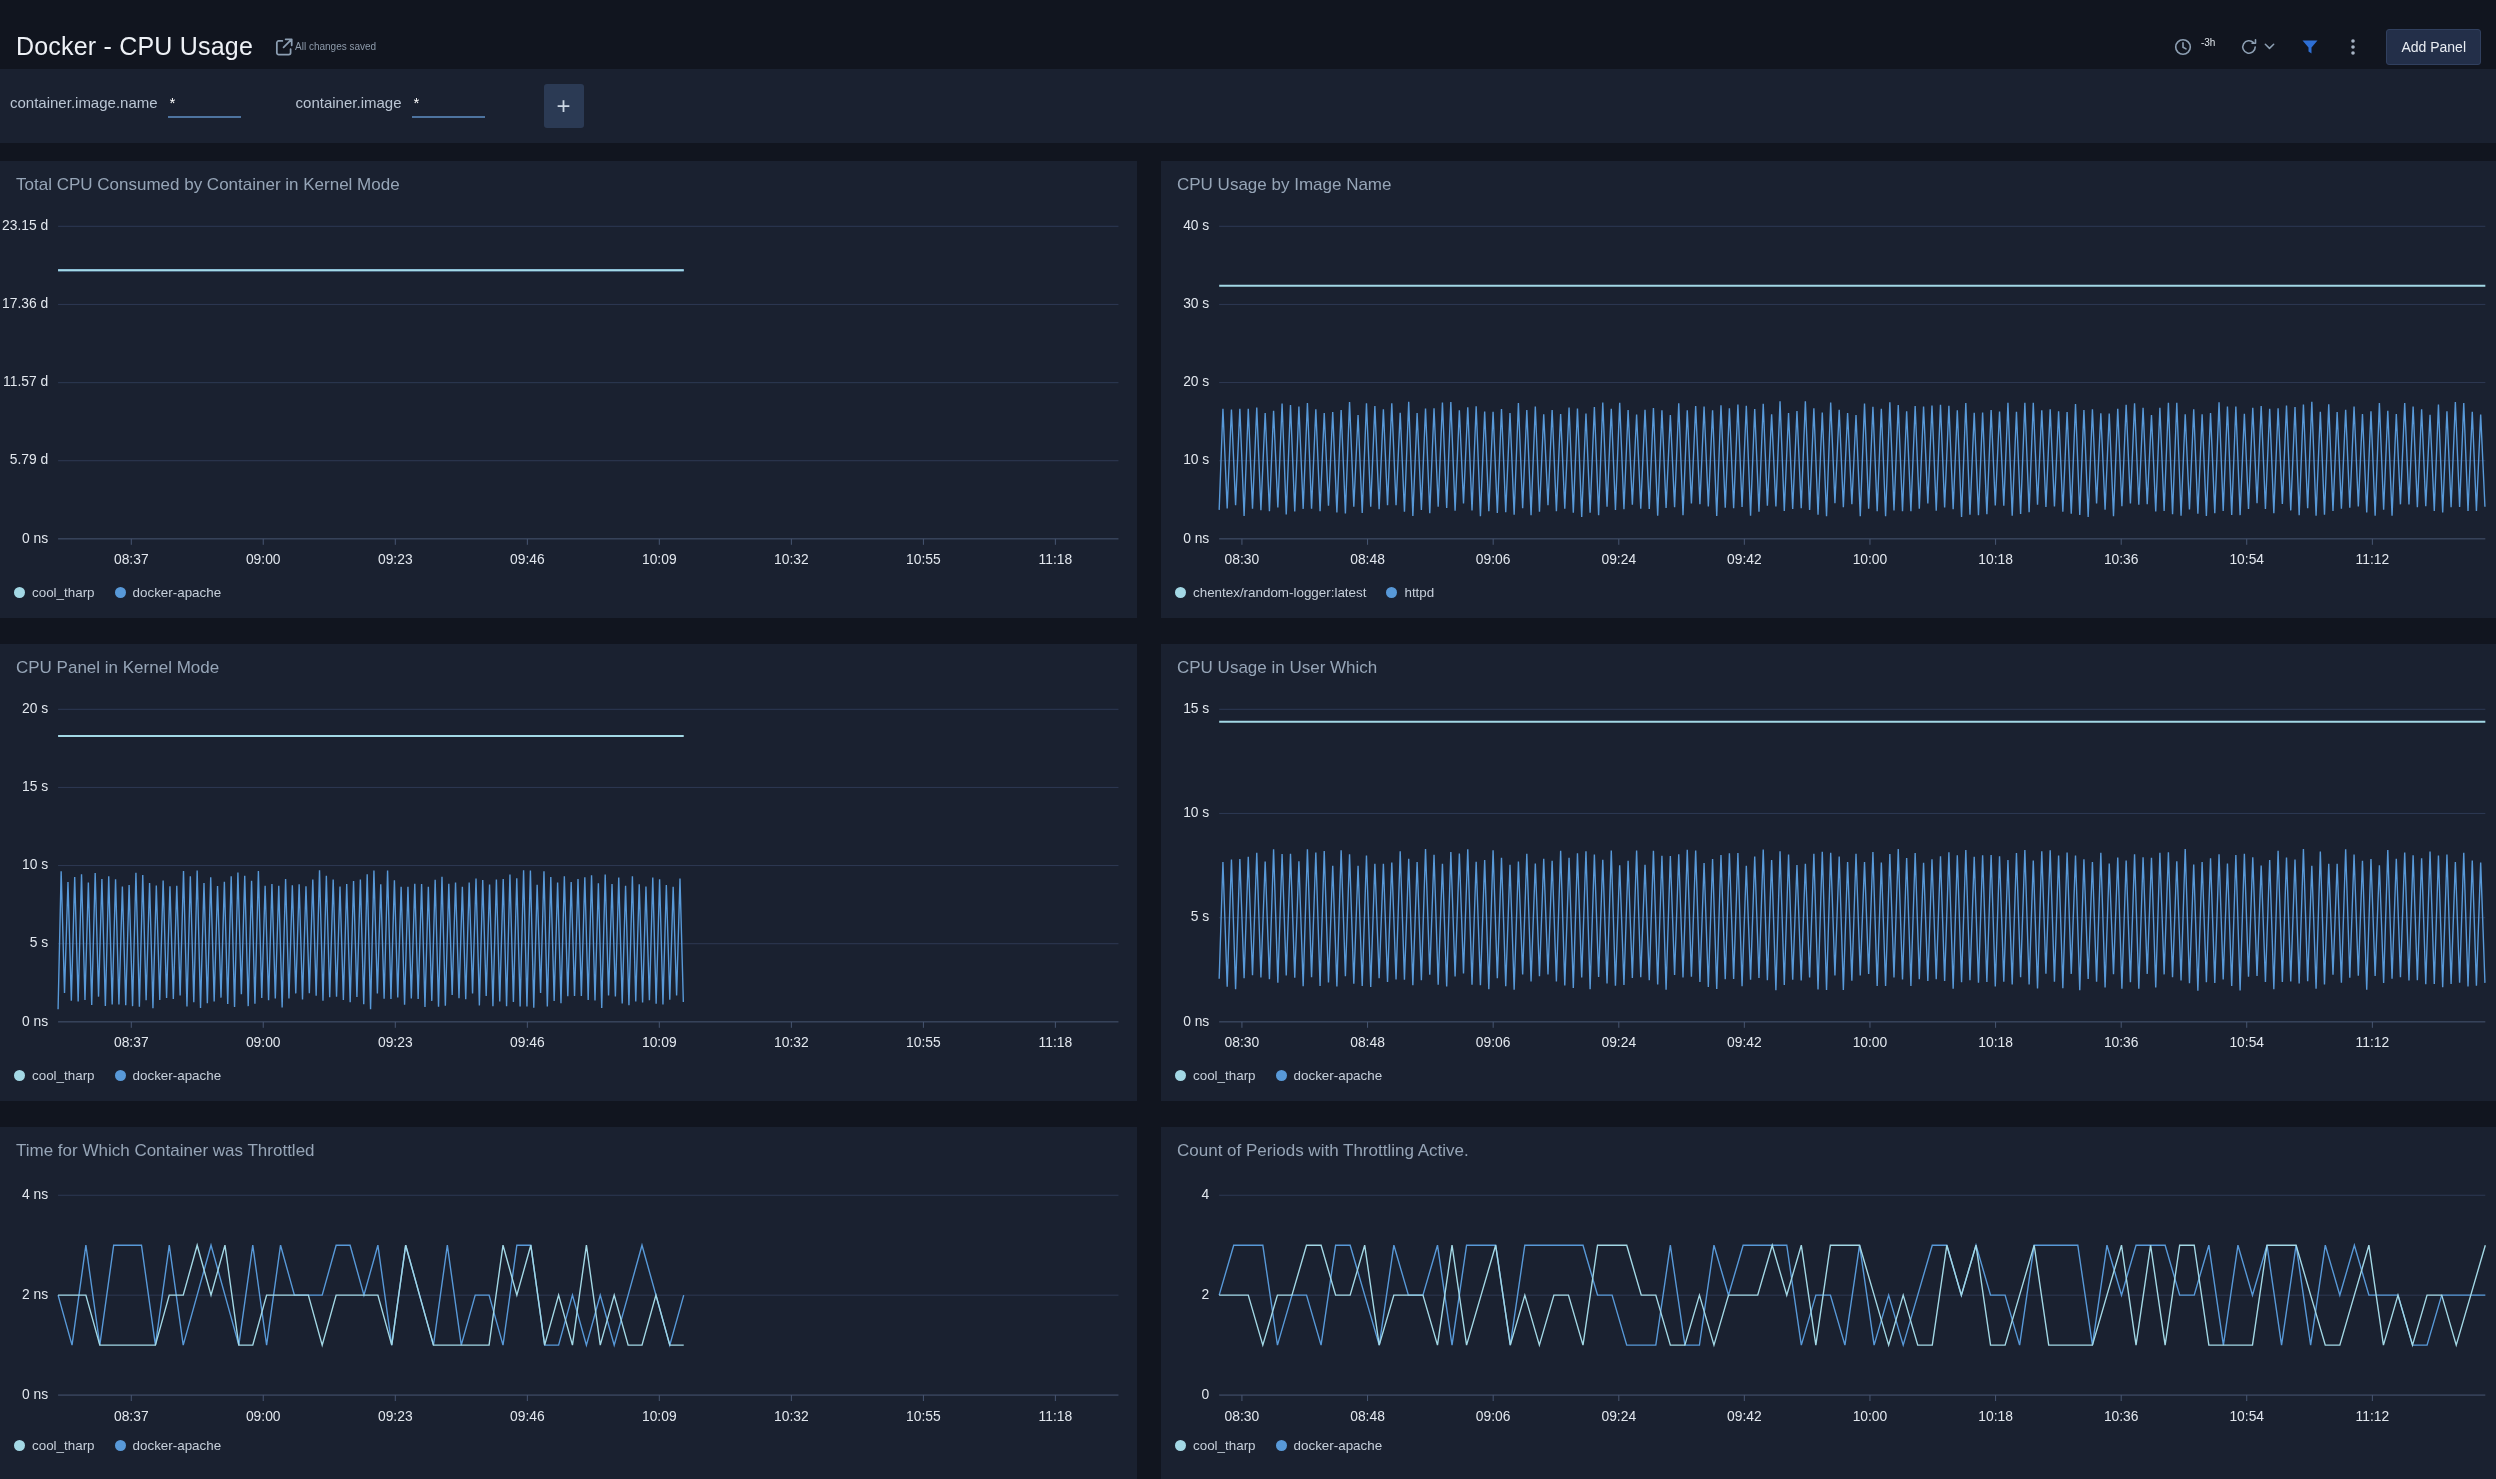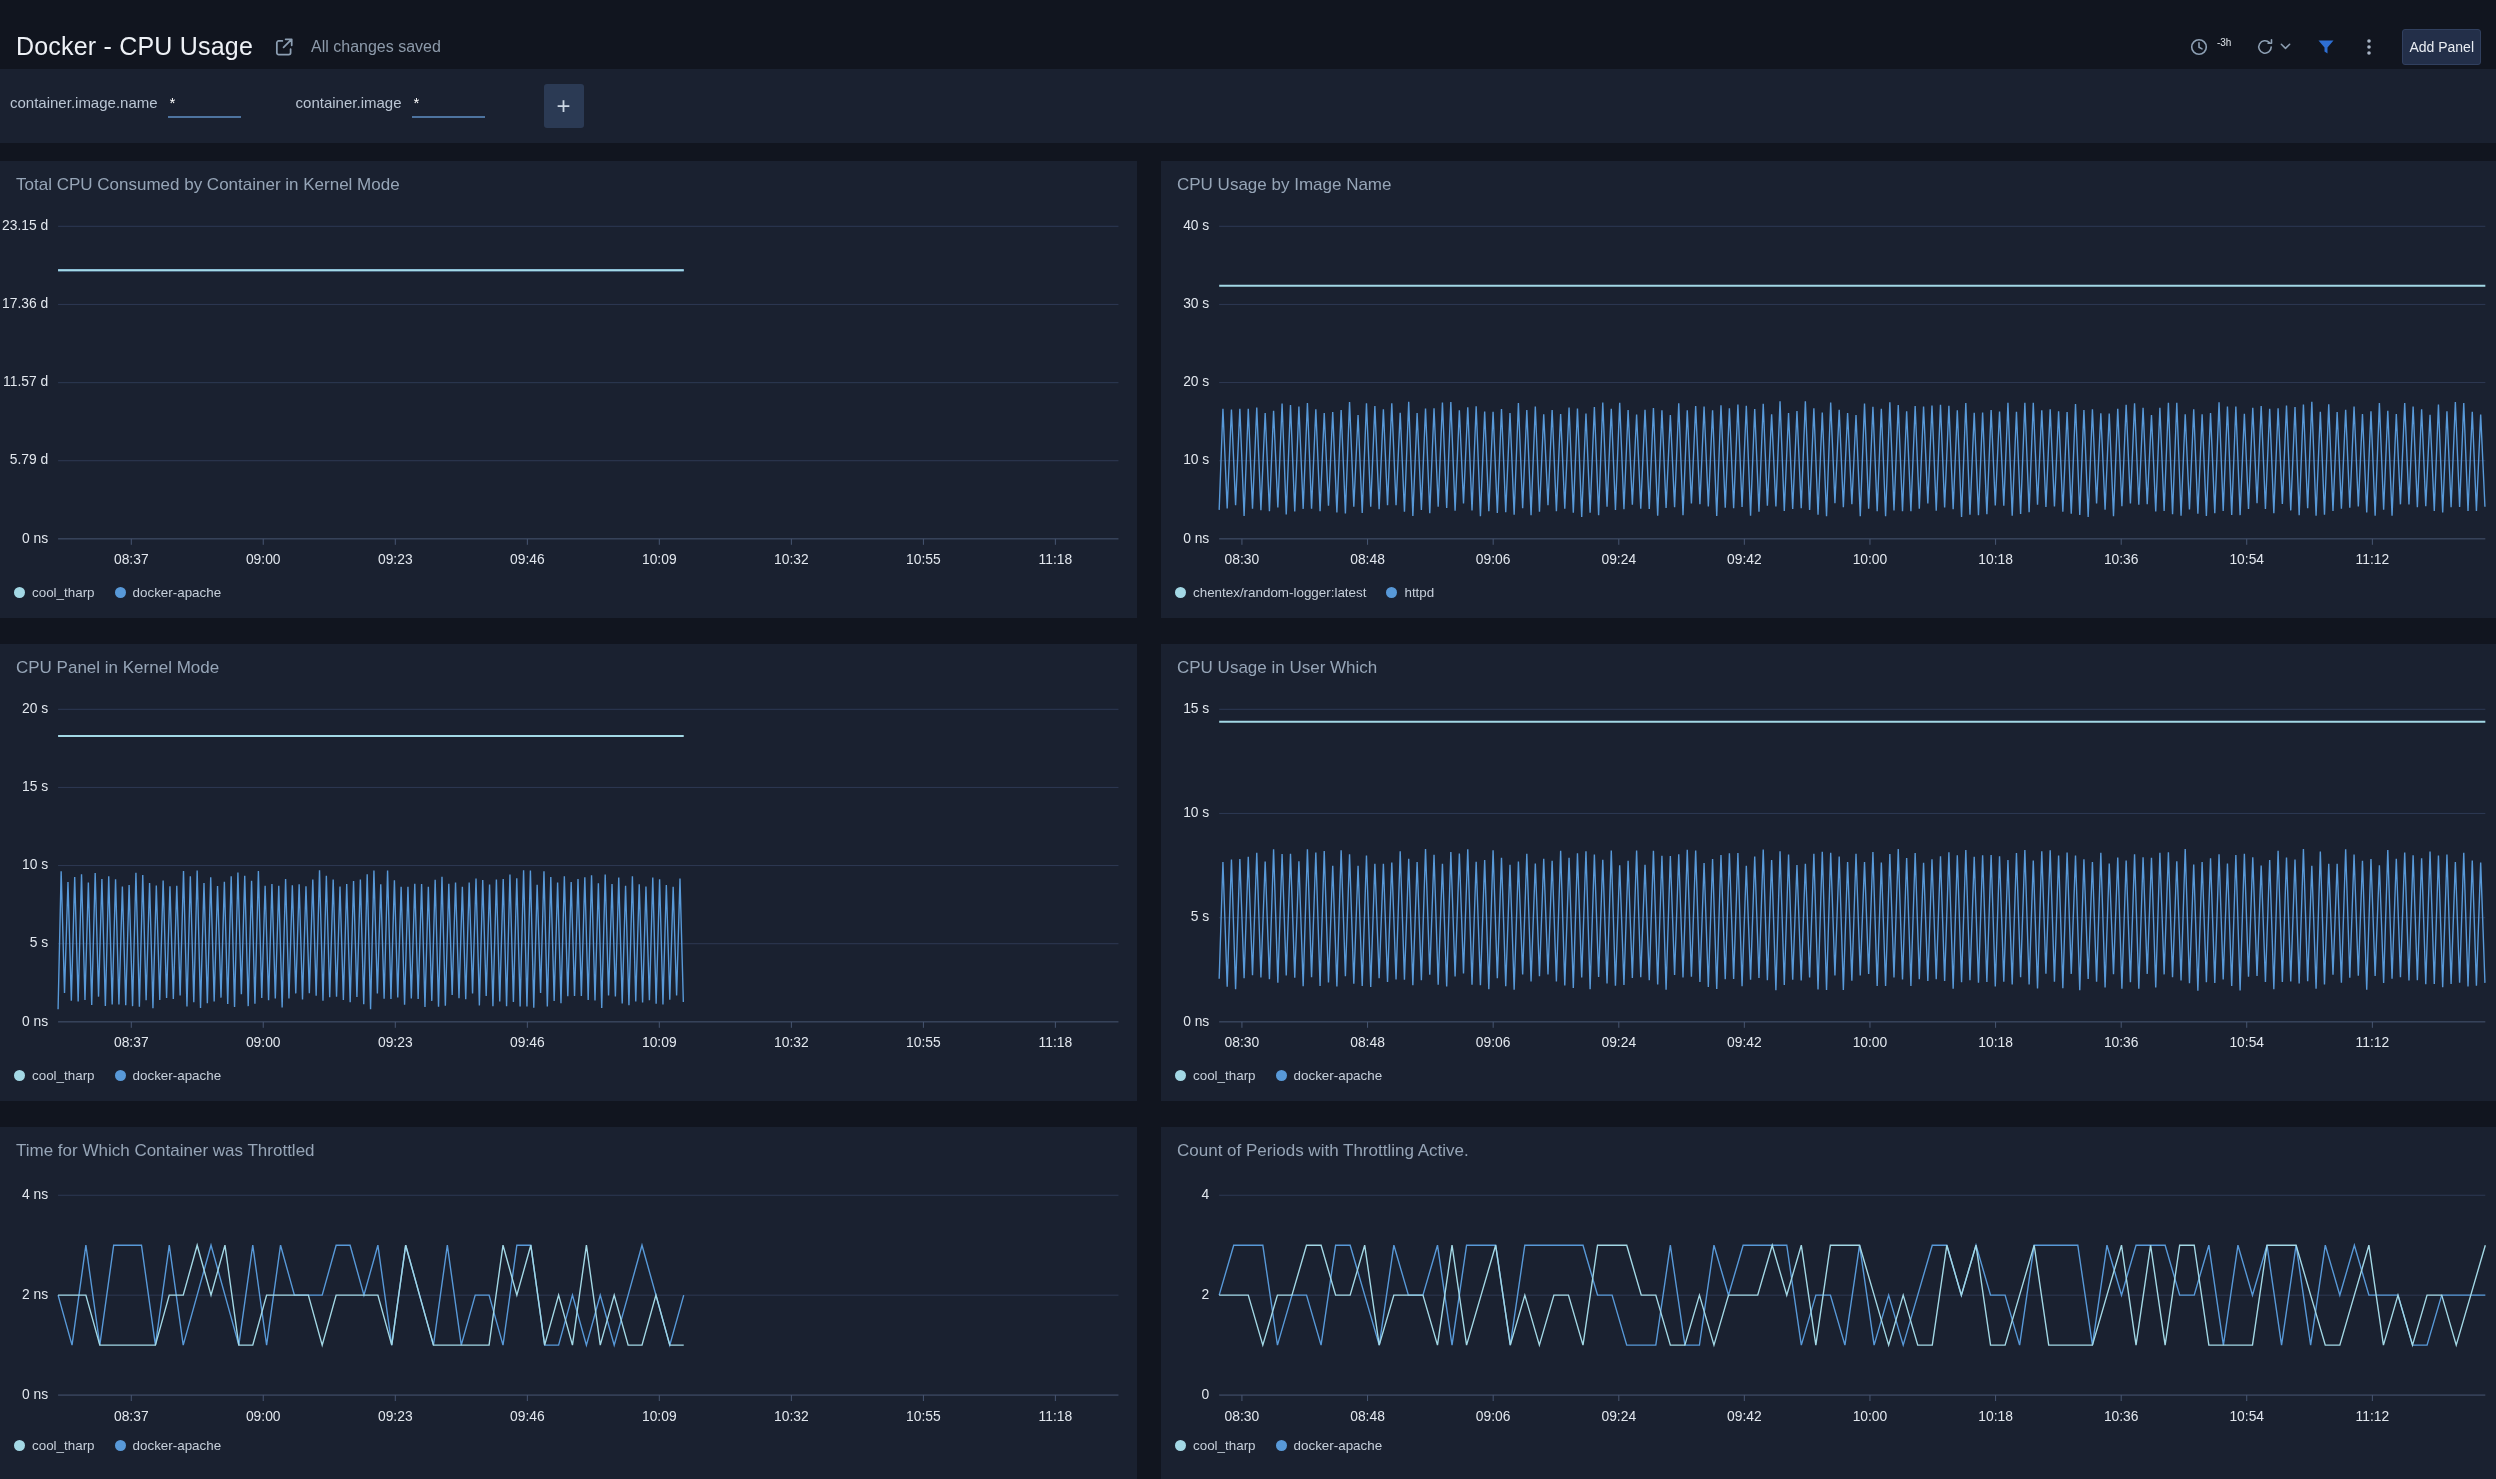--- a/index.html
+++ b/index.html
@@ -3,26 +3,26 @@
 <meta charset="utf-8">
 <style>
   html,body{margin:0;padding:0;background:#11151f;font-family:"Liberation Sans",sans-serif;}
   .app{position:relative;width:2497px;height:1479px;overflow:hidden;background:#11151f;}
 
   
   .hdr{position:absolute;top:12px;left:0;width:2497px;height:69px;display:flex;align-items:center;
        padding:0 16px;box-sizing:border-box;background:#11151f;}
   .hdr h1{margin:0;font-size:25px;font-weight:500;color:#eef1f6;letter-spacing:0.2px;}
   .share-ic{margin-left:20px;display:flex;align-items:center;}
-  .saved{margin-left:16px;font-size:16px;color:#8d9aaa;text-align:right;}
+  .saved{font-size:10px;color:#8d9aaa;text-align:right;}
   .hdr-right{margin-left:auto;display:flex;align-items:center;gap:24px;}
   .trange{display:flex;align-items:flex-start;gap:8px;color:#dfe4ea;font-size:10px;}
   .icbtn{display:flex;align-items:center;gap:4px;background:none;border:none;padding:0;cursor:pointer;}
   .addpanel{background:#232f49;border:1px solid #31405f;color:#e9edf3;font-size:14px;
-            padding:9px 6px;border-radius:3px;cursor:pointer;}
+            padding:9px 14px;border-radius:3px;cursor:pointer;}
 
   
   .fbar{position:absolute;top:69px;left:0;width:2497px;height:74px;background:#1a2130;
         display:flex;align-items:center;padding:8px 10px;box-sizing:border-box;}
   .ffield{display:flex;align-items:baseline;gap:10px;margin-right:55px;}
   .flabel{color:#bac5d3;font-size:15px;}
   .finput{width:71px;background:transparent;border:none;border-bottom:2px solid #4d739f;
           color:#ffffff;font-size:15px;padding:0 0 5px 2px;outline:none;}
   .addfilter{width:40px;height:44px;background:#2b3a54;border:none;border-radius:3px;
              color:#ccd7e4;font-size:24px;line-height:1;cursor:pointer;margin-left:4px;}

